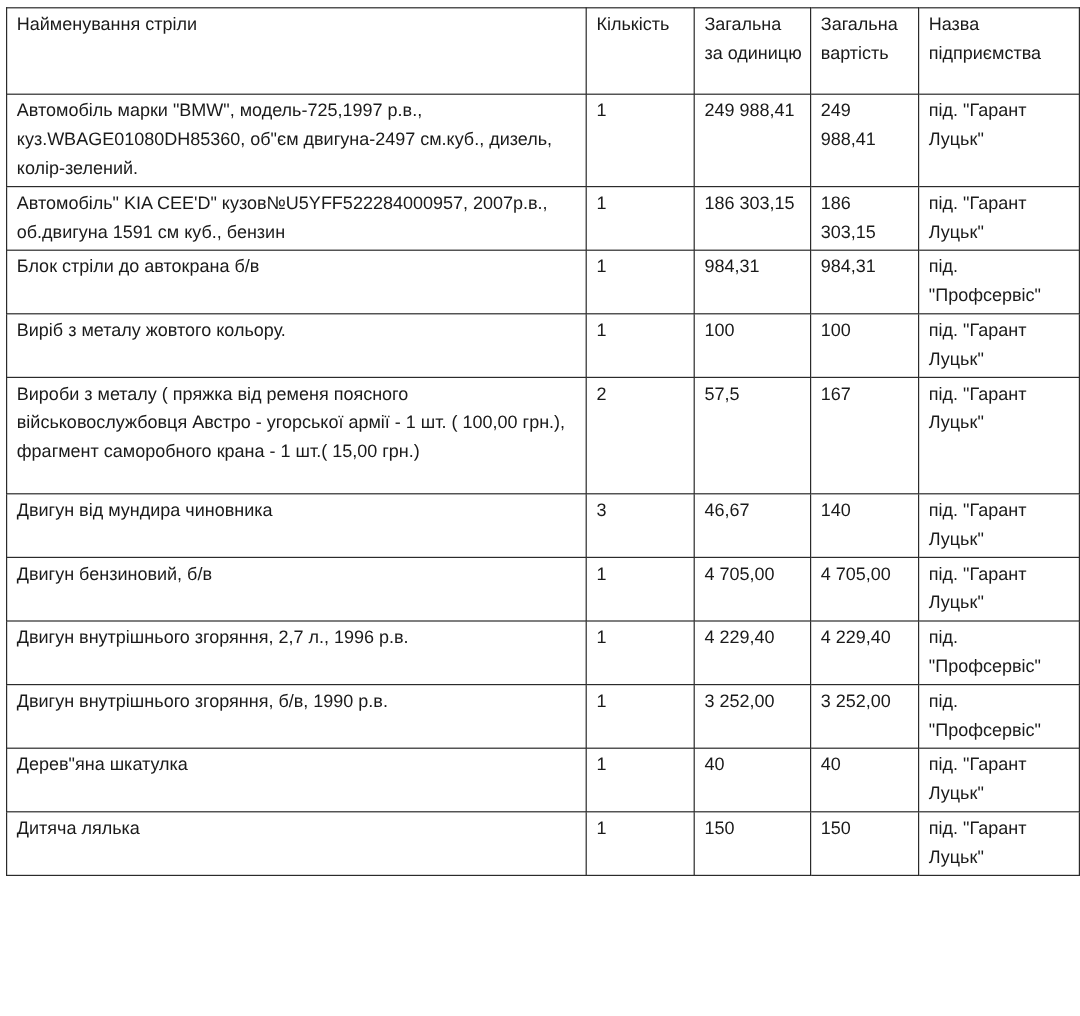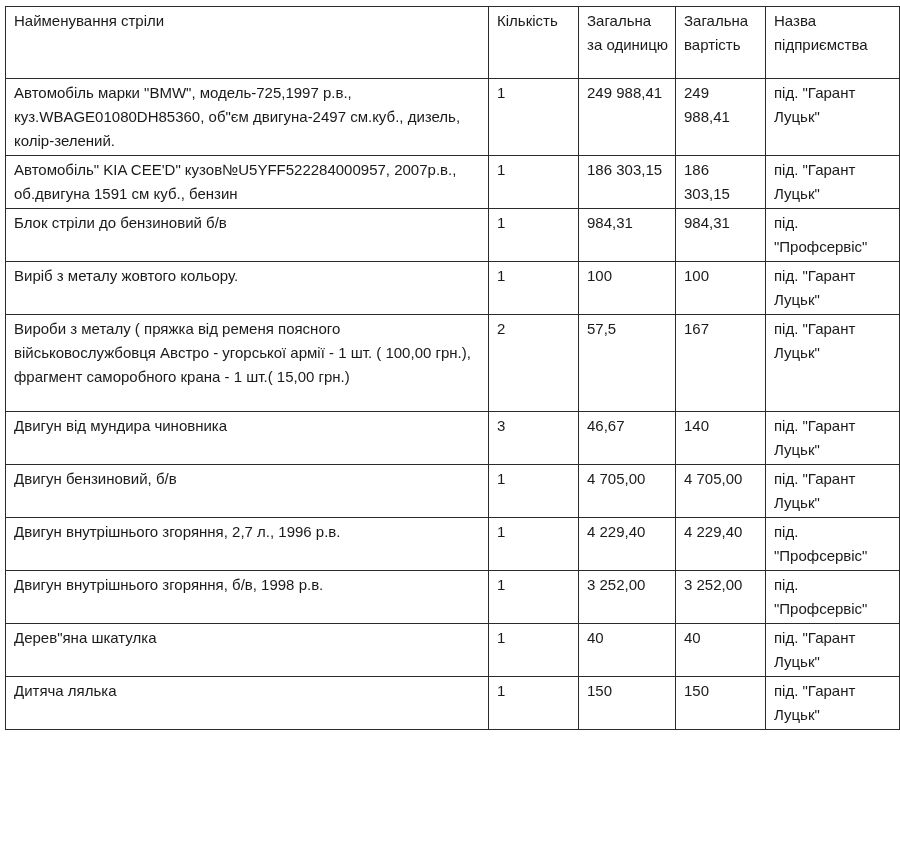--- a/index.html
+++ b/index.html
@@ -56,21 +56,21 @@
         <td>під. "Гарант Луцьк"</td>
       </tr>
       <tr class="h2">
         <td>Автомобіль" KIA CEE'D" кузов№U5YFF522284000957, 2007р.в., об.двигуна 1591 см куб., бензин</td>
         <td>1</td>
         <td>186 303,15</td>
         <td>186 303,15</td>
         <td>під. "Гарант Луцьк"</td>
       </tr>
       <tr class="h2">
-        <td>Блок стріли до бензиновий б/в</td>
+        <td>Блок стріли до автокрана б/в</td>
         <td>1</td>
         <td>984,31</td>
         <td>984,31</td>
         <td>під. "Профсервіс"</td>
       </tr>
       <tr class="h2">
         <td>Виріб з металу жовтого кольору.</td>
         <td>1</td>
         <td>100</td>
         <td>100</td>
@@ -98,21 +98,21 @@
         <td>під. "Гарант Луцьк"</td>
       </tr>
       <tr class="h2">
         <td>Двигун внутрішнього згоряння, 2,7 л., 1996 р.в.</td>
         <td>1</td>
         <td>4 229,40</td>
         <td>4 229,40</td>
         <td>під. "Профсервіс"</td>
       </tr>
       <tr class="h2">
-        <td>Двигун внутрішнього згоряння, б/в, 1998 р.в.</td>
+        <td>Двигун внутрішнього згоряння, б/в, 1990 р.в.</td>
         <td>1</td>
         <td>3 252,00</td>
         <td>3 252,00</td>
         <td>під. "Профсервіс"</td>
       </tr>
       <tr class="h2">
         <td>Дерев"яна шкатулка</td>
         <td>1</td>
         <td>40</td>
         <td>40</td>

